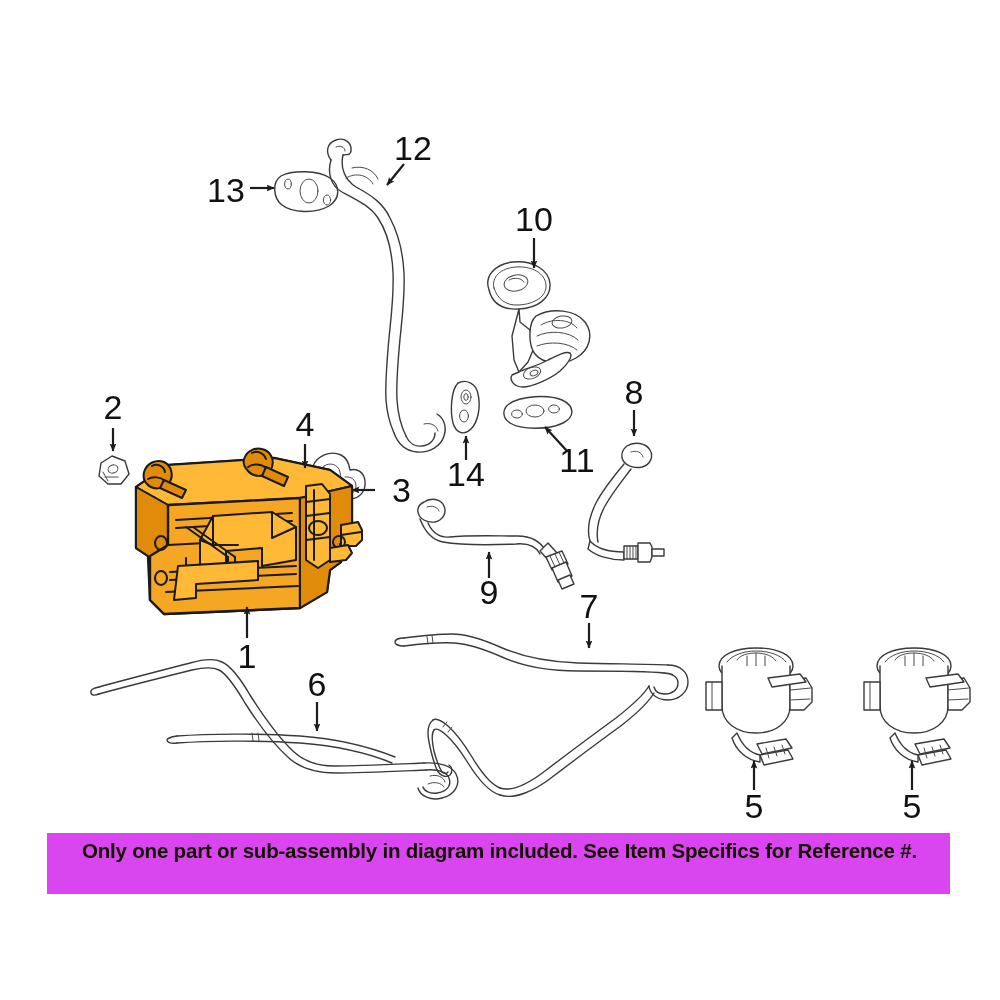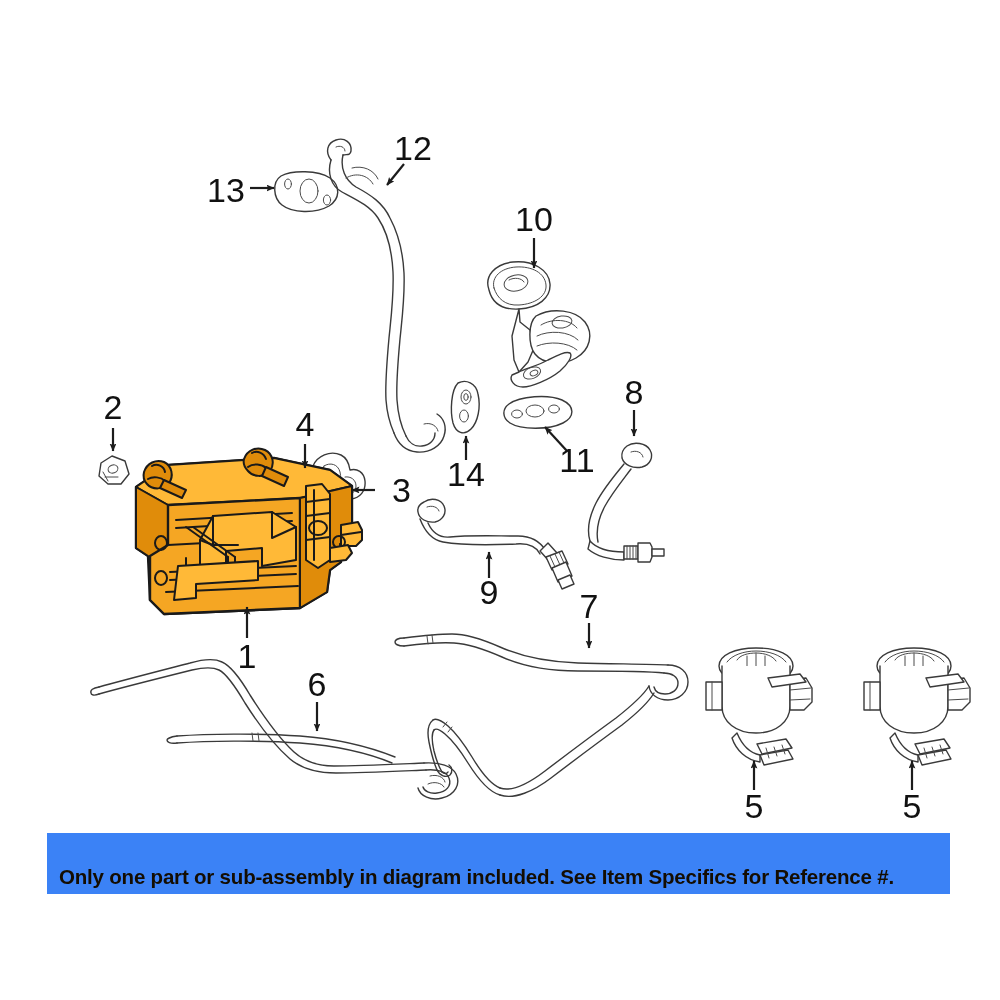--- a/index.html
+++ b/index.html
@@ -88,26 +88,26 @@
     fill: #111111;
     letter-spacing: 0px;
   }
   
   #disclaimer-banner {
     position: absolute;
     left: 47px;
     top: 833px;
     width: 903px;
     height: 61px;
-    background: #3b82f6;
+    background: #d946ef;
     box-sizing: border-box;
     padding: 4px 10px 4px 12px;
     display: flex;
-    flex-direction: column;
-    justify-content: flex-end;
+    flex-direction: row;
+    justify-content: center;
   }
   #disclaimer-banner .bline {
     font-family: "Liberation Sans", sans-serif;
     font-size: 20.5px;
     font-weight: bold;
     color: #140d02;
     line-height: 27px;
     white-space: nowrap;
     letter-spacing: -0.2px;
   }

